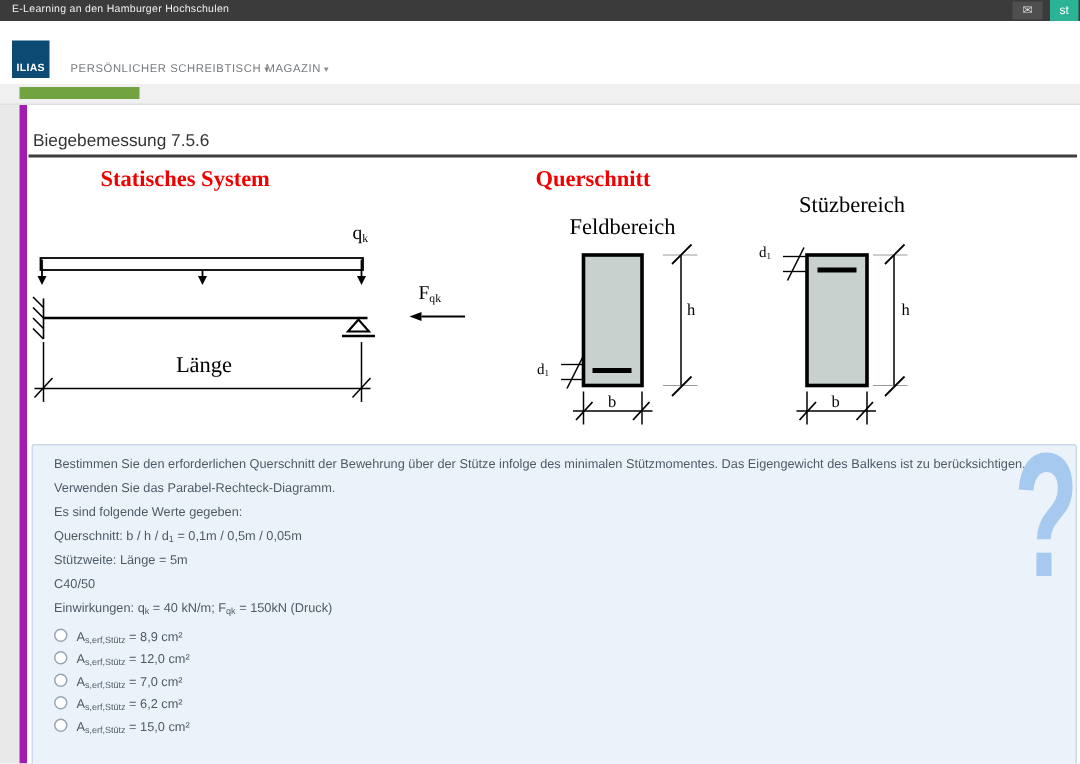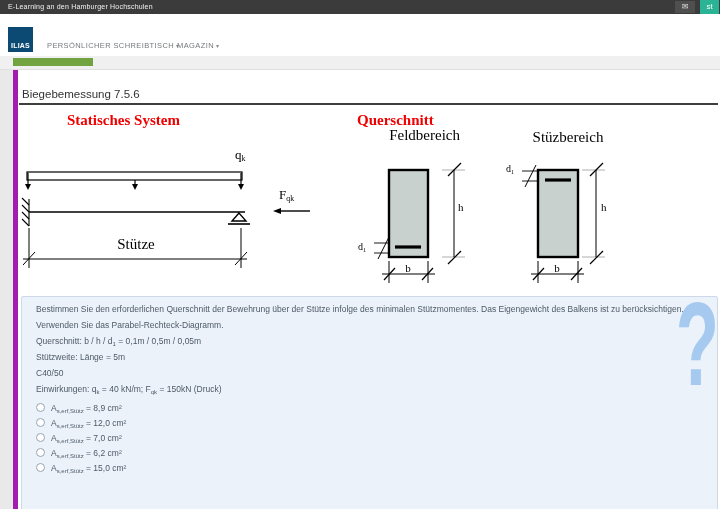--- a/index.html
+++ b/index.html
@@ -33,21 +33,21 @@
   .fig-title-system{left:49px;top:42px}
   .fig-title-cross{left:339px;top:42px}
 
   .fig-svg{position:absolute;left:0;top:70px}
 
   .fig-label{position:absolute;font-family:"Liberation Serif","DejaVu Serif",serif;color:#000;white-space:nowrap}
   .fig-label sub{font-size:.6em;vertical-align:-0.3em;line-height:0}
   .lab-qk{left:217px;top:77px;font-size:13px}
   .lab-fqk{left:261px;top:117px;font-size:13px}
   .lab-laenge{left:76px;top:166px;width:84px;text-align:center;font-size:15px}
-  .lab-feld{left:352px;top:57px;width:90px;text-align:right;font-size:15px}
+  .lab-feld{left:352px;top:74px;width:90px;text-align:center;font-size:15px}
   .lab-stuez{left:505px;top:59px;width:90px;text-align:center;font-size:15px}
   .lab-h-field{left:440px;top:131px;font-size:11px}
   .lab-h-stuez{left:583px;top:131px;font-size:11px}
   .lab-b-field{left:382px;top:192px;width:16px;text-align:center;font-size:11px}
   .lab-b-stuez{left:531px;top:192px;width:16px;text-align:center;font-size:11px}
   .lab-d1-field{left:340px;top:171px;font-size:10px}
   .lab-d1-stuez{left:488px;top:93px;font-size:10px}
 
   
   .qbox{position:absolute;left:3px;top:226px;width:697px;height:300px;background:#ecf2fa;border:1px solid #cdd9e8;border-radius:2px;padding:7px 0 0 14px;color:#4d5a66}
@@ -164,34 +164,35 @@
         <line x1="520" y1="121" x2="520" y2="143" stroke="#000" stroke-width="1"></line>
         <line x1="560" y1="121" x2="560" y2="143" stroke="#000" stroke-width="1"></line>
         <line x1="513" y1="134" x2="566" y2="134" stroke="#000" stroke-width="1"></line>
         <line x1="515" y1="140" x2="526" y2="128" stroke="#000" stroke-width="1.2"></line>
         <line x1="553" y1="140" x2="564" y2="128" stroke="#000" stroke-width="1.2"></line>
       </g>
     </svg>
 
     <div class="fig-label lab-qk"><span>q</span><sub>k</sub></div>
     <div class="fig-label lab-fqk"><span>F</span><sub>qk</sub></div>
-    <div class="fig-label lab-laenge">Stütze</div>
+    <div class="fig-label lab-laenge">Länge</div>
     <div class="fig-label lab-feld">Feldbereich</div>
     <div class="fig-label lab-stuez">Stüzbereich</div>
     <div class="fig-label lab-h-field">h</div>
     <div class="fig-label lab-h-stuez">h</div>
     <div class="fig-label lab-b-field">b</div>
     <div class="fig-label lab-b-stuez">b</div>
     <div class="fig-label lab-d1-field"><span>d</span><sub>1</sub></div>
     <div class="fig-label lab-d1-stuez"><span>d</span><sub>1</sub></div>
 
     <div class="qbox">
       <div class="help-q">?</div>
       <p>Bestimmen Sie den erforderlichen Querschnitt der Bewehrung über der Stütze infolge des minimalen Stützmomentes. Das Eigengewicht des Balkens ist zu berücksichtigen.</p>
       <p>Verwenden Sie das Parabel-Rechteck-Diagramm.</p>
+      <p>Es sind folgende Werte gegeben:</p>
       <p><span>Querschnitt: b / h / d</span><sub>1</sub><span> = 0,1m / 0,5m / 0,05m</span></p>
       <p>Stützweite: Länge = 5m</p>
       <p>C40/50</p>
       <p><span>Einwirkungen: q</span><sub>k</sub><span> = 40 kN/m; F</span><sub>qk</sub><span> = 150kN (Druck)</span></p>
 
       <ul class="opts">
         <li class="opt">
           <span class="radio"></span>
           <span><span>A</span><sub>s,erf,Stütz</sub><span> = 8,9 cm²</span></span>
         </li>

